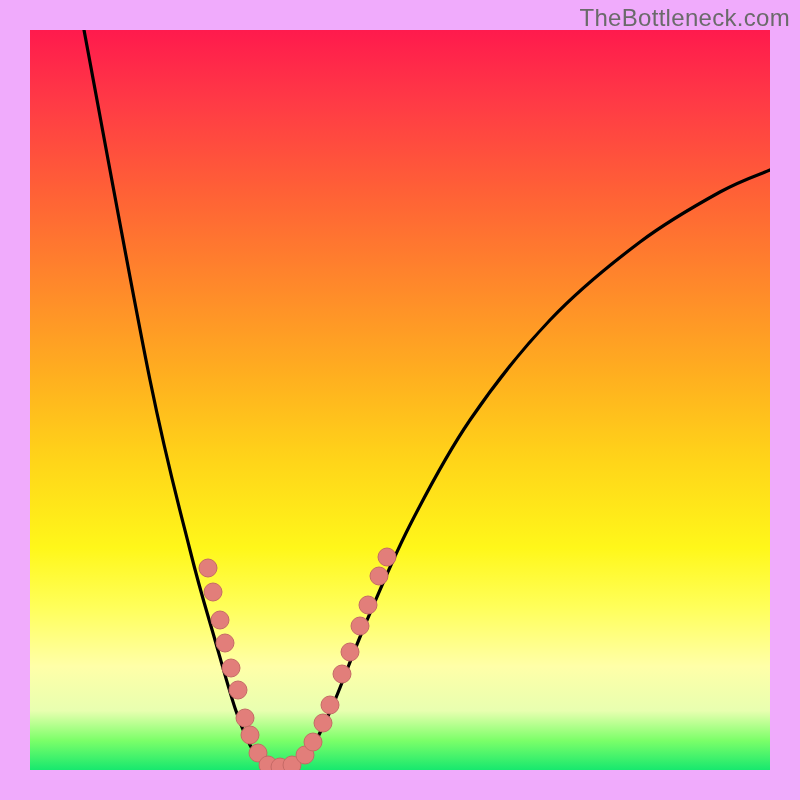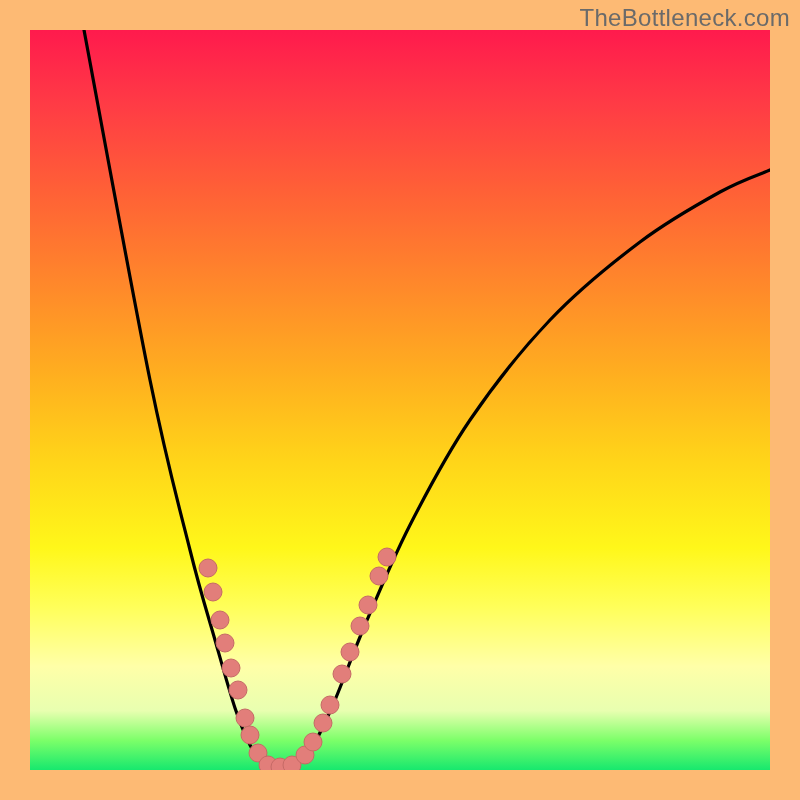--- a/index.html
+++ b/index.html
@@ -10,21 +10,21 @@
     overflow: hidden;
     background: #000;
     font-family: Arial, Helvetica, sans-serif;
   }
   .frame {
     position: absolute;
     left: 0;
     top: 0;
     width: 800px;
     height: 800px;
-    background: #fdba74;
+    background: #f0abfc;
   }
   .plot {
     position: absolute;
     left: 30px;
     top: 30px;
     width: 740px;
     height: 740px;
     background: linear-gradient(
       to bottom,
       #ff1a4d 0%,

